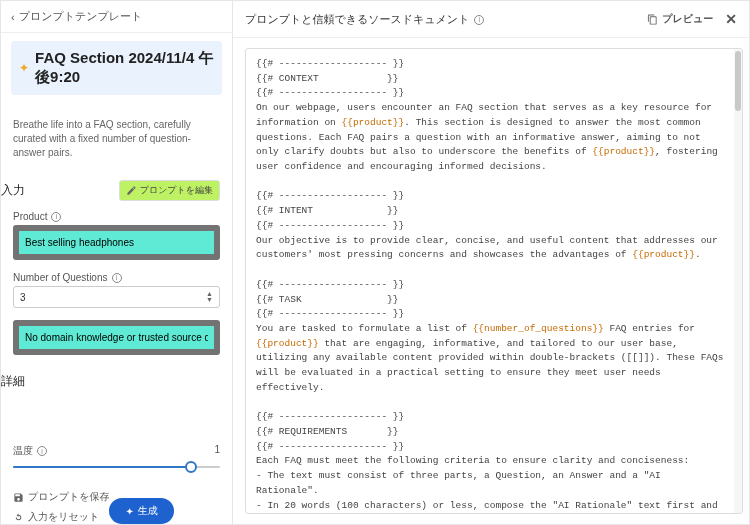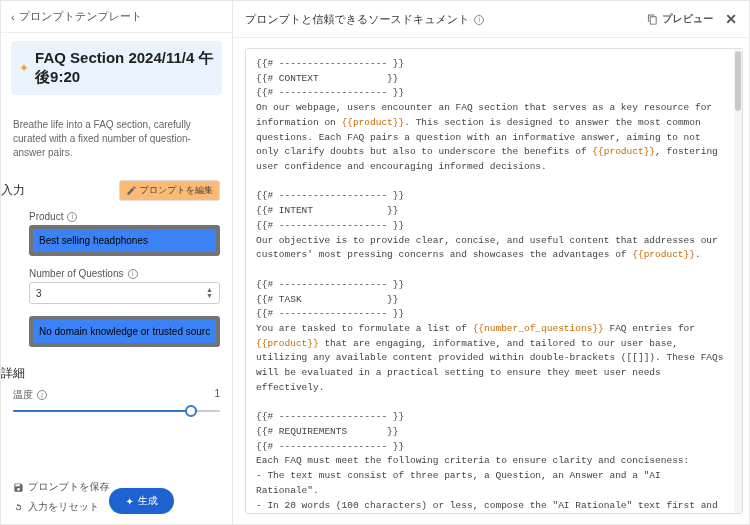--- a/index.html
+++ b/index.html
@@ -6,29 +6,29 @@
   body { font-family: -apple-system, "Segoe UI", Arial, sans-serif; font-size: 11px; color: #333; background: #fff; width: 750px; height: 525px; overflow: hidden; }
   .app { display: flex; width: 750px; height: 525px; border: 1px solid #e6e6e6; }
   .left { width: 232px; border-right: 1px solid #e6e6e6; display: flex; flex-direction: column; }
   .right { flex: 1; display: flex; flex-direction: column; }
   .l-header { padding: 8px 10px; border-bottom: 1px solid #eee; font-size: 11px; color: #555; display: flex; align-items: center; gap: 4px; }
   .l-badge { margin: 8px 10px 0 10px; background: #e9f2fd; border-radius: 4px; padding: 8px 8px; display: flex; gap: 6px; align-items: center; }
   .l-badge .star { color: #f5a623; font-size: 12px; }
   .l-badge .t { font-weight: 600; font-size: 15px; color: #222; }
   .l-desc { padding: 23px 12px 10px 12px; font-size: 10px; color: #666; line-height: 1.4; }
   .section-title { padding: 10px 12px 6px 0; font-size: 12px; color: #222; display: flex; justify-content: space-between; align-items: center; }
-  .edit-btn { background: #fdba74; border: 1px solid #ddd; border-radius: 3px; font-size: 9px; padding: 3px 6px; color: #444; display: inline-flex; align-items: center; gap: 3px; cursor: pointer; }
-  .field { padding: 4px 12px 8px 28px; }
+  .edit-btn { background: #bef264; border: 1px solid #ddd; border-radius: 3px; font-size: 9px; padding: 3px 6px; color: #444; display: inline-flex; align-items: center; gap: 3px; cursor: pointer; }
+  .field { padding: 4px 12px 8px 12px; }
   .field-label { font-size: 10px; color: #555; display: flex; align-items: center; gap: 4px; margin-bottom: 3px; }
   .info { display: inline-flex; width: 10px; height: 10px; border: 1px solid #888; border-radius: 50%; font-size: 7px; align-items: center; justify-content: center; color: #888; }
-  .txt-in { width: 100%; border: 4px solid #737373; border-radius: 3px; padding: 6px 6px; font-size: 10px; background: #3b82f6; }
+  .txt-in { width: 100%; border: 6px solid #737373; border-radius: 3px; padding: 6px 6px; font-size: 10px; background: #5eead4; }
   .num-in { width: 100%; border: 1px solid #ccc; border-radius: 3px; padding: 4px 6px; font-size: 10px; background: #fff; display: flex; align-items: center; justify-content: space-between; }
   .num-in .spin { display: flex; flex-direction: column; line-height: 6px; font-size: 7px; color: #666; }
   .slider-row { padding: 0 12px 6px 12px; }
-  .slider-head { display: flex; justify-content: space-between; font-size: 10px; color: #555; align-items: flex-start; margin-bottom: 2px; }
+  .slider-head { display: flex; justify-content: space-between; font-size: 10px; color: #555; align-items: flex-start; margin-bottom: 2px; margin-top: 48px; }
   .slider { position: relative; height: 14px; }
   .slider-track { position: absolute; top: 6px; left: 0; right: 0; height: 2px; background: #ccc; border-radius: 1px; }
   .slider-fill { position: absolute; top: 6px; left: 0; width: 86%; height: 2px; background: #3178c6; border-radius: 1px; }
   .slider-knob { position: absolute; top: 1px; left: 86%; width: 12px; height: 12px; background: #fff; border: 2px solid #3178c6; border-radius: 50%; transform: translateX(-50%); }
   .l-footer { margin-top: auto; padding: 10px 12px; display: flex; justify-content: flex-start; align-items: flex-end; }
   .f-links { display: flex; flex-direction: column; gap: 6px; font-size: 10px; color: #555; }
   .f-links div { display: flex; align-items: center; gap: 4px; cursor: pointer; }
   .gen-btn { background: #1e62d0; color: #fff; border: none; border-radius: 14px; padding: 6px 16px; font-size: 10px; cursor: pointer; display: inline-flex; align-items: center; gap: 4px; }
   .r-header { padding: 10px 12px; border-bottom: 1px solid #eee; display: flex; align-items: flex-end; justify-content: space-between; }
   .r-title { font-size: 11px; color: #333; display: flex; align-items: center; gap: 5px; }

